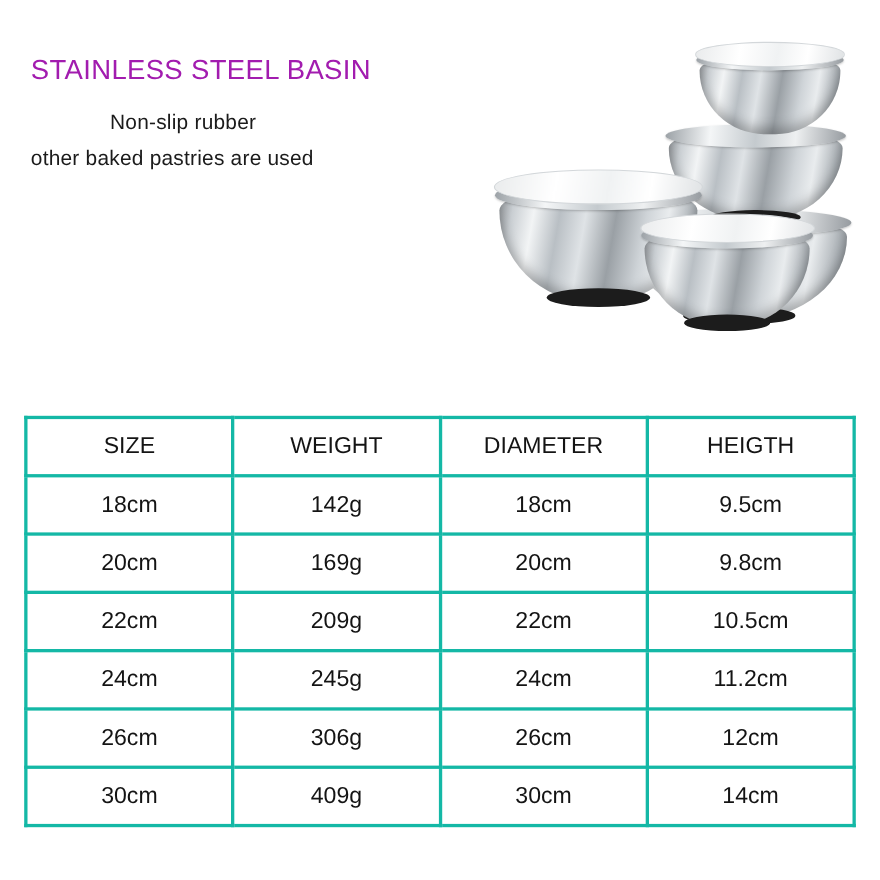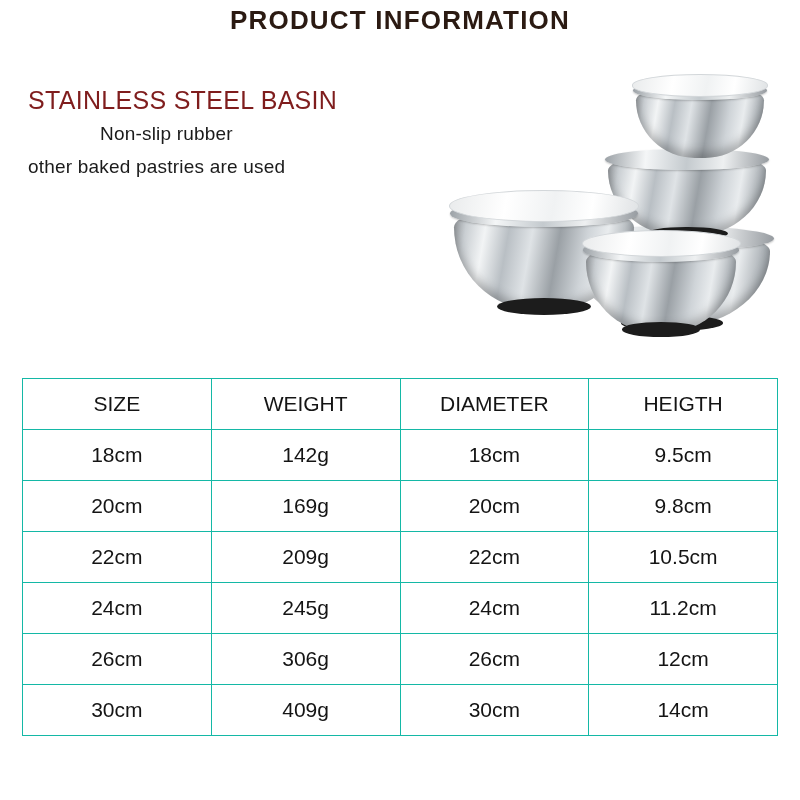--- a/index.html
+++ b/index.html
@@ -40,21 +40,22 @@
   }
   .text-block {
     position: absolute;
     left: 28px;
     top: 48px;
     width: 420px;
   }
   .product-name {
     font-size: 25px;
     line-height: 33px;
-    color: #7f1d1d;
+    color: #a21caf;
+    margin-bottom: 14px;
     letter-spacing: 0.3px;
   }
   .spec-line {
     font-size: 19px;
     line-height: 33px;
     color: #1b1b1b;
     letter-spacing: 0.2px;
   }
   .spec-line.indent {
     padding-left: 72px;
@@ -124,38 +125,37 @@
   
   .spec-table {
     position: absolute;
     left: 22px;
     top: 378px;
     width: 756px;
     border-collapse: collapse;
     table-layout: fixed;
   }
   .spec-table td, .spec-table th {
-    border: 1px solid #14b8a6;
+    border: 3px solid #14b8a6;
     height: 50px;
     text-align: center;
     font-size: 21px;
     font-weight: normal;
     color: #141414;
     padding: 0;
   }
   .spec-table thead td {
     font-size: 21px;
   }
 </style>
 </head>
 <body>
 
 <div class="page">
 
-  <div class="header-title">PRODUCT INFORMATION</div>
 
   <div class="top-section">
 
     <div class="text-block">
       <div class="product-name">
         <div>STAINLESS STEEL BASIN</div>
       </div>
       <div class="spec-line indent">Non-slip rubber</div>
       <div class="spec-line">other baked pastries are used</div>
     </div>

